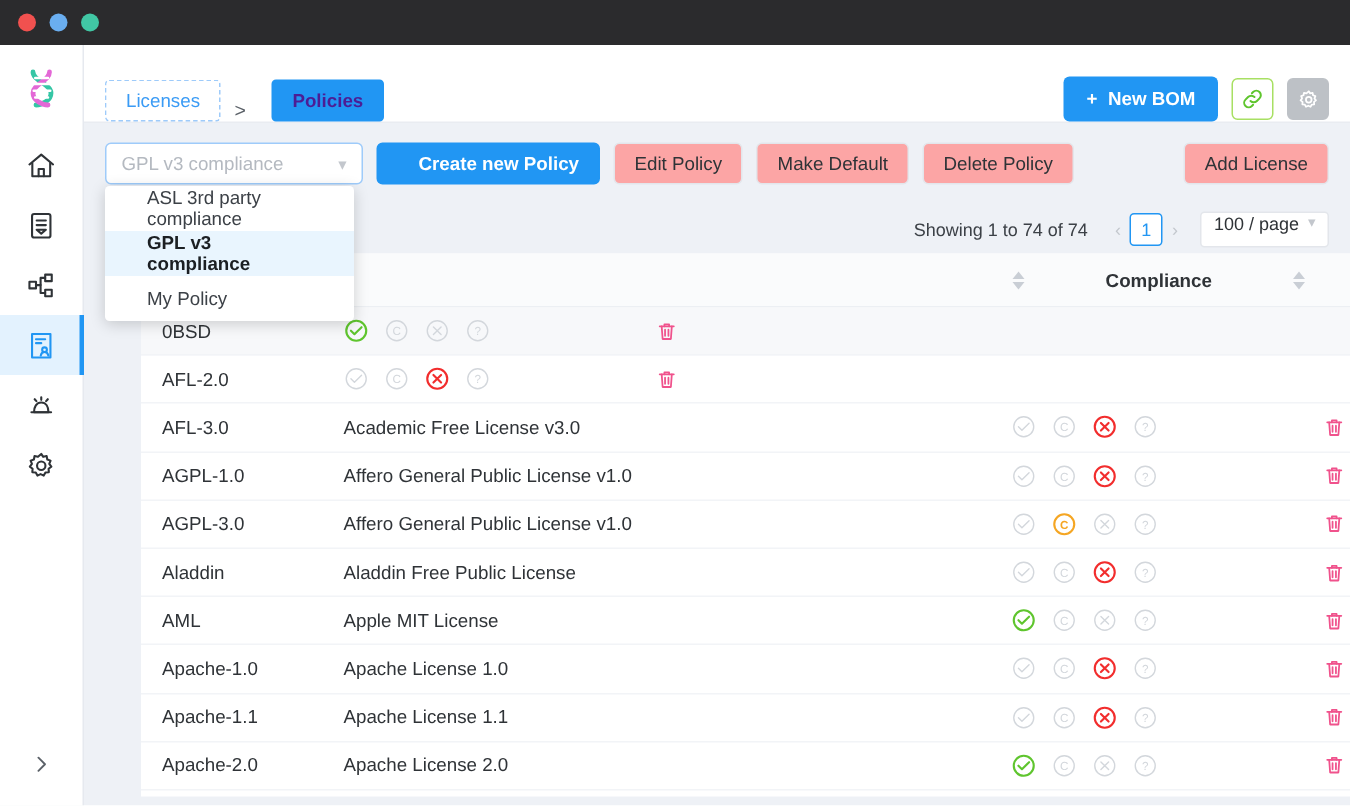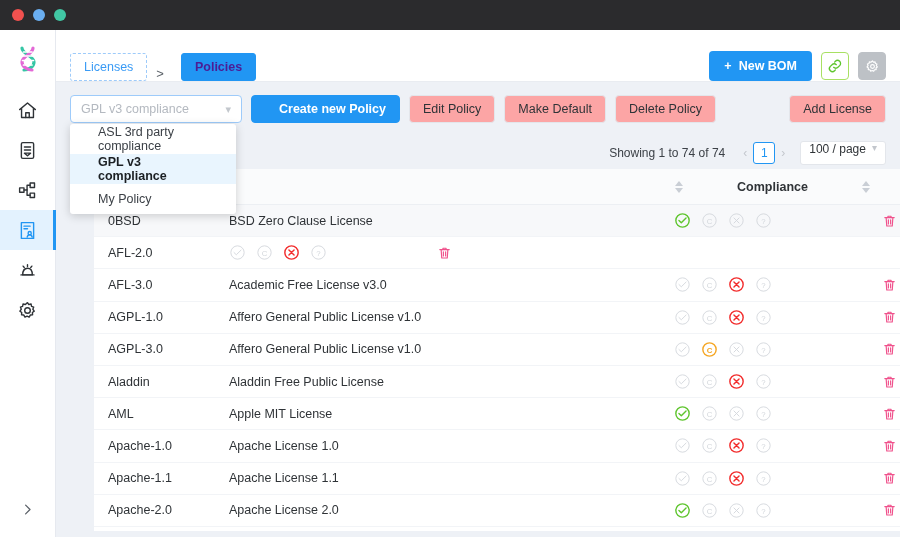--- a/index.html
+++ b/index.html
@@ -278,21 +278,20 @@
         <span>Compliance</span>
         <span class="sorter">
             <i class="up"></i>
             <i class="dn"></i>
           </span>
       </div>
     </div>
     <div class="tbody" id="tbody">
         <div class="trow hl">
     <div class="c-key">0BSD</div>
-    <div class="c-name">BSD Zero Clause License</div>
     <div class="c-comp">
             <svg class="cicon" viewBox="0 0 24 24">
             <circle cx="12" cy="12" r="9.4" fill="none" stroke="#5fc52e" stroke-width="2"></circle>
               <path d="M7 12 L10.3 15.2 L17 8.6" fill="none" stroke="#5fc52e" stroke-width="2" stroke-linecap="round" stroke-linejoin="round"></path>
             </svg>
             <svg class="cicon" viewBox="0 0 24 24">
             <circle cx="12" cy="12" r="9.4" fill="none" stroke="#d3d7dc" stroke-width="1.3"></circle>
               <text x="12" y="16.3" text-anchor="middle" font-family="Liberation Sans, sans-serif" font-size="11" font-weight="normal" fill="#d3d7dc">C</text>
             </svg>
             <svg class="cicon" viewBox="0 0 24 24">

